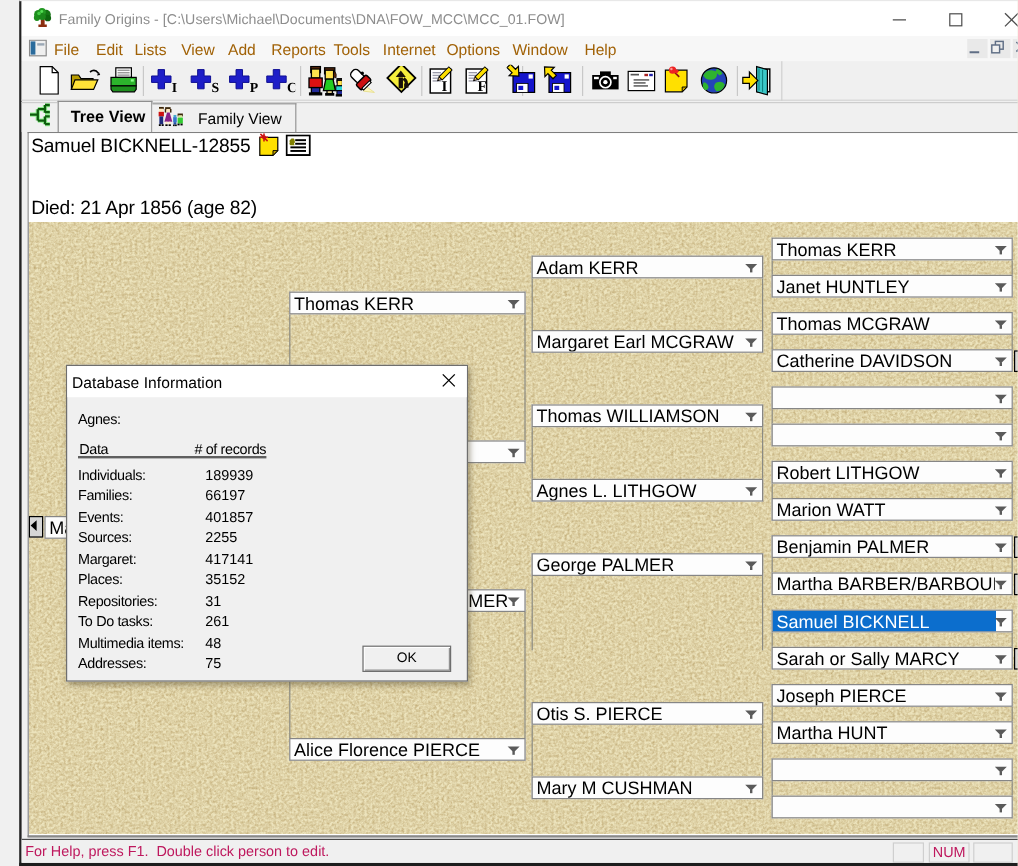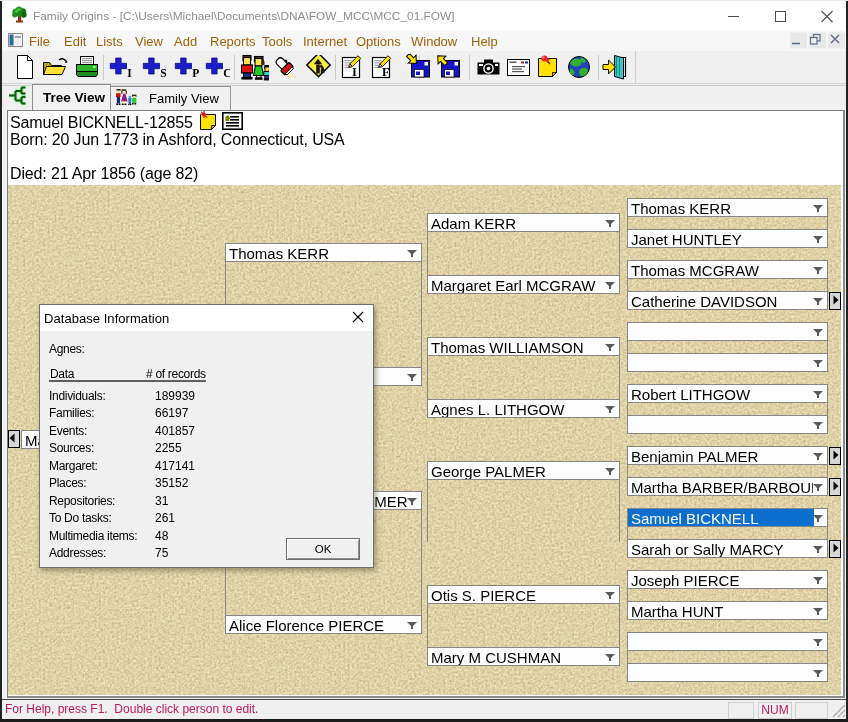--- a/index.html
+++ b/index.html
@@ -1,18 +1,18 @@
 <!DOCTYPE html>
 <html><head>
 <meta charset="utf-8">
 <style>
 * { margin:0; padding:0; box-sizing:border-box; }
 html,body { width:848px; height:722px; overflow:hidden; }
 body { position:relative; font-family:"Liberation Sans", sans-serif; background:#f0f0f0; }
-#win { position:absolute; left:0; top:0; width:712px; height:722px; background:#f0f0f0; }
+#win { position:absolute; left:16px; top:0; width:712px; height:722px; background:#f0f0f0; }
 .edge { position:absolute; background:#5a5a5a; }
 #titlebar { position:absolute; left:2px; top:1px; width:844px; height:29px; background:#ffffff; }
 #title-text { position:absolute; left:31px; top:8px; font-size:11.8px; color:#8d8d8d; white-space:pre; letter-spacing:0.05px; }
 #menubar { position:absolute; left:2px; top:30px; width:844px; height:21px; background:#f7f7f7; }
 .mi { position:absolute; top:3.5px; font-size:13px; color:#a16207; }
 #toolbar { position:absolute; left:2px; top:51px; width:844px; height:33px; background:#f0f0f0; border-bottom:1px solid #d4d4d4; }
 .tsep { position:absolute; top:4px; width:1px; height:25px; background:#c8c8c8; }
 .ticon { position:absolute; }
 #tabstrip { position:absolute; left:2px; top:85px; width:844px; height:25px; background:#f0f0f0; }
 .tab1 { position:absolute; left:30px; top:-1px; width:79px; height:26px; background:#f1f1f1; border:1px solid #8e8e8e; border-bottom:none; }
@@ -311,21 +311,20 @@
           </g>
 </svg>
 <svg style="position:absolute;left:214px;top:1px" width="21" height="18" viewBox="0 0 21 18">
 <rect x="0.8" y="0.8" width="19.4" height="16.4" fill="#fff" stroke="#000" stroke-width="1.6"></rect>
 <rect x="8" y="4" width="9" height="1.6" fill="#000"></rect>
           <rect x="8" y="7" width="9" height="1.6" fill="#000"></rect>
           <rect x="4" y="10" width="13" height="1.6" fill="#000"></rect>
           <rect x="4" y="13" width="13" height="1.6" fill="#000"></rect>
 <path d="M4 9 q-1.5-1 -0.5-2.5 q-1-1.5 0.5-2 q0.5-1.5 2-1 q1.5-0.5 1.5 1.5 q1 1.5 -0.5 2.5 l0.5 1.5 z" fill="#808000"></path>
 </svg>
-      <div class="ln" style="top:20px">Born: 20 Jun 1773 in Ashford, Connecticut, USA</div>
       <div class="ln" style="top:54px">Died: 21 Apr 1856 (age 82)</div>
     </div>
     <div id="treearea">
 <svg width="833" height="510" style="position:absolute;left:0;top:0">
 <defs>
             <filter id="ptex" x="0" y="0" width="100%" height="100%">
 <feTurbulence type="fractalNoise" baseFrequency="0.45" numOctaves="3" seed="11"></feTurbulence>
 <feColorMatrix type="matrix" values="0 0 0 0 0  0 0 0 0 0  0 0 0 0 0  1.05 1.05 0 0 -0.72"></feColorMatrix>
 <feComposite in="SourceGraphic" operator="in"></feComposite>
 </filter>
@@ -366,20 +365,21 @@
           <i class="dd"></i>
         </div>
 <div class="pbox" style="left:619px;top:168px;width:201px;height:19px">
           <i class="dd"></i>
         </div>
 <div class="pbox" style="left:619px;top:199px;width:201px;height:19px">
           <span class="bt" style="padding-left:3px">Robert LITHGOW</span>
           <i class="dd"></i>
         </div>
 <div class="pbox" style="left:619px;top:230px;width:201px;height:19px">
+          <span class="bt" style="padding-left:3px">Marion WATT</span>
           <i class="dd"></i>
         </div>
 <div class="pbox" style="left:619px;top:261px;width:201px;height:19px">
           <span class="bt" style="padding-left:3px">Benjamin PALMER</span>
           <i class="dd"></i>
         </div>
 <div class="nav" style="left:821px;top:262px">
           <svg width="9" height="13" viewBox="0 0 9 13" style="position:absolute;left:1px;top:1px">
             <path d="M2.5 1.5 L7.5 6 L2.5 10.5 Z" fill="#000"></path>
           </svg>

